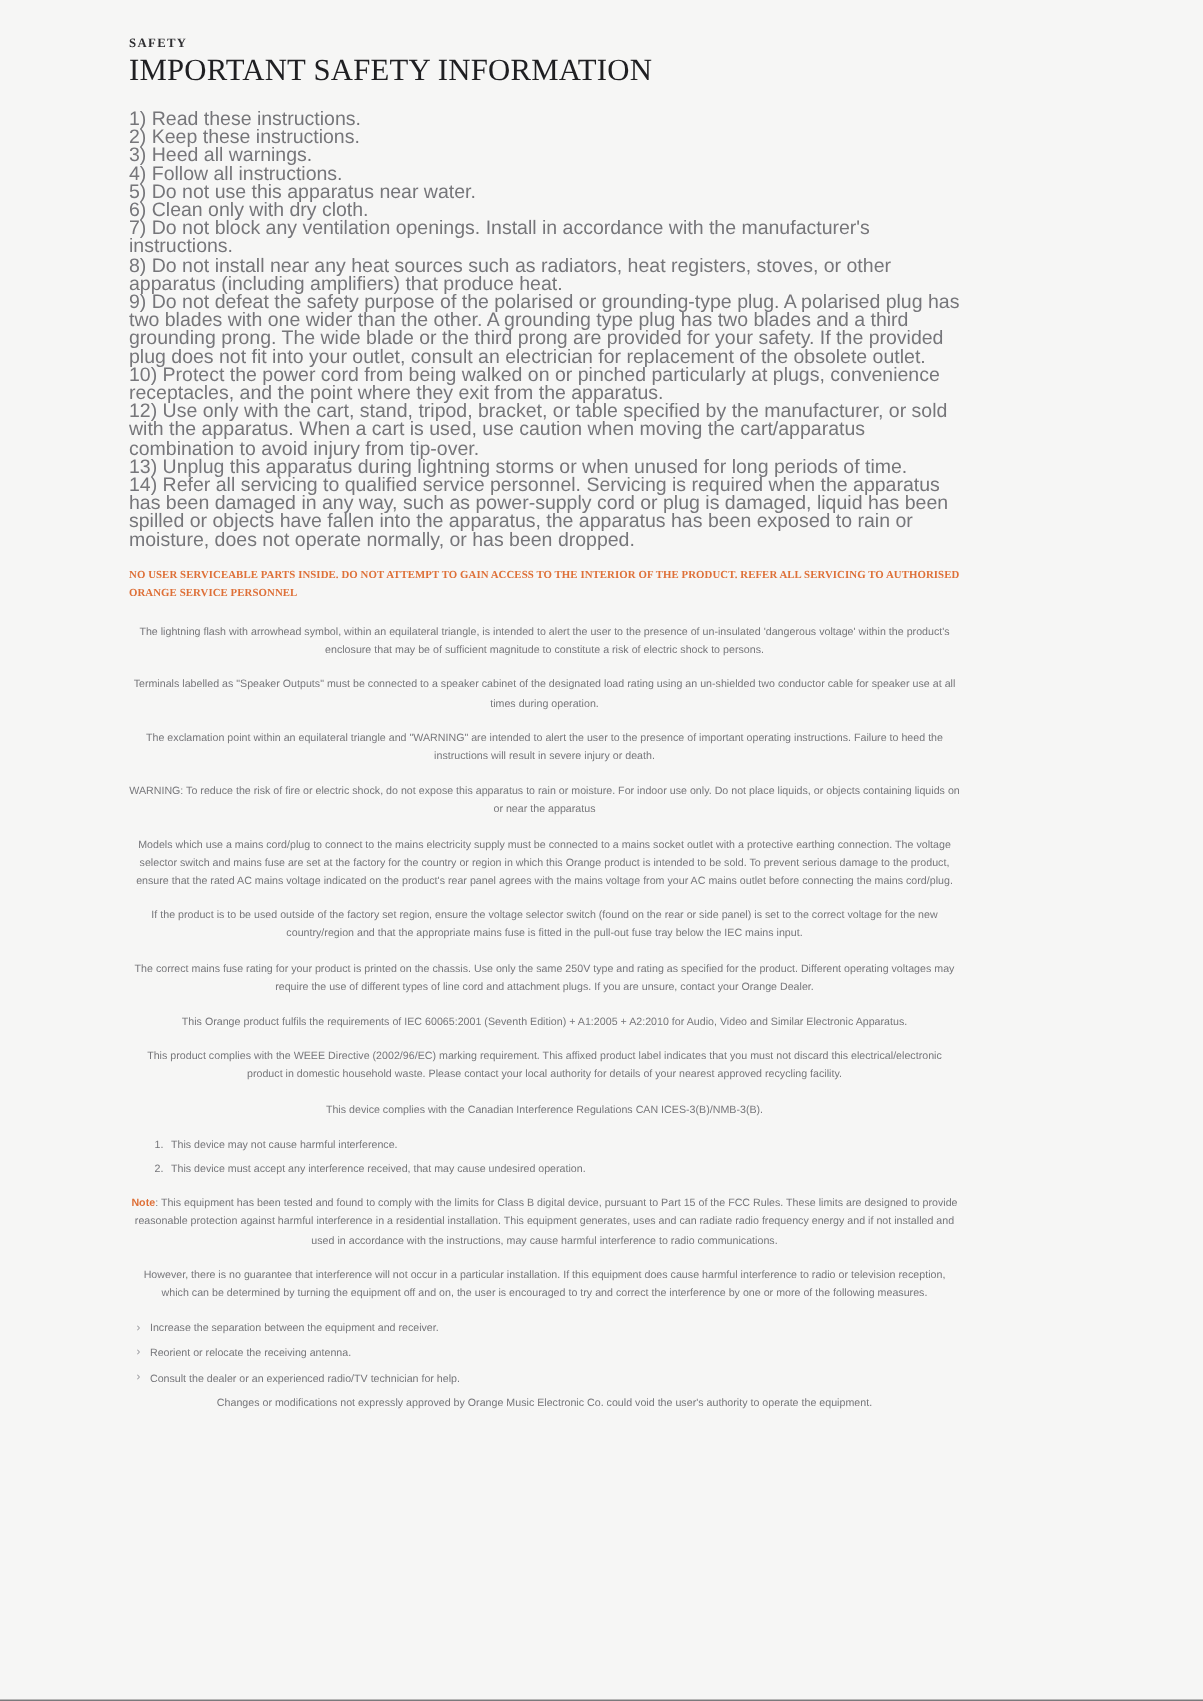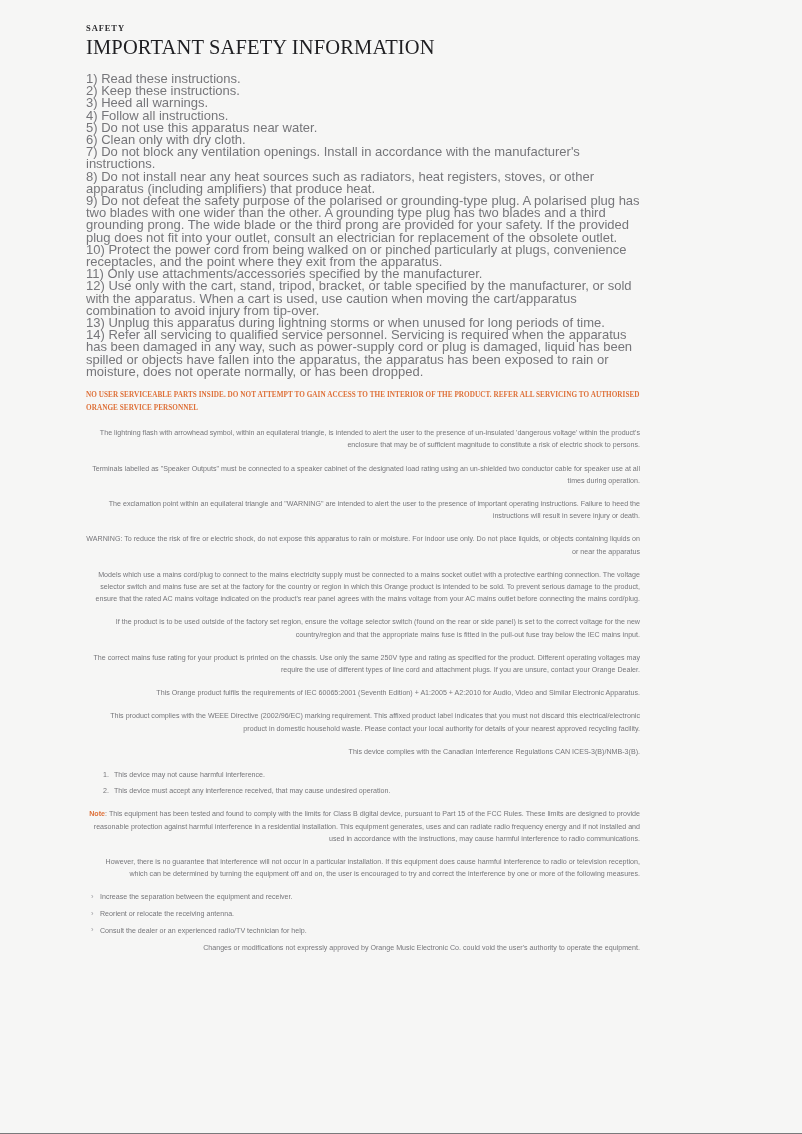--- a/index.html
+++ b/index.html
@@ -47,21 +47,21 @@
     color: #1f1f22;
     margin: 0 0 13px 0;
     line-height: 1.15;
   }
   p.body {
     font-size: 7.1px;
     line-height: 12.2px;
     margin: 0 0 11px 0;
     color: #76767a;
     letter-spacing: 0.01px;
-    text-align: right;
+    text-align: center;
   }
   .numlist {
     margin: 0 0 11px 0;
   }
   .numlist p {
     font-size: 13px;
     line-height: 12.2px;
     margin: 0;
     color: #76767a;
   }
@@ -132,21 +132,20 @@
       <p>1) Read these instructions.</p>
       <p>2) Keep these instructions.</p>
       <p>3) Heed all warnings.</p>
       <p>4) Follow all instructions.</p>
       <p>5) Do not use this apparatus near water.</p>
       <p>6) Clean only with dry cloth.</p>
       <p>7) Do not block any ventilation openings. Install in accordance with the manufacturer's instructions.</p>
       <p>8) Do not install near any heat sources such as radiators, heat registers, stoves, or other apparatus (including amplifiers) that produce heat.</p>
       <p>9) Do not defeat the safety purpose of the polarised or grounding-type plug. A polarised plug has two blades with one wider than the other. A grounding type plug has two blades and a third grounding prong. The wide blade or the third prong are provided for your safety. If the provided plug does not fit into your outlet, consult an electrician for replacement of the obsolete outlet.</p>
       <p>10) Protect the power cord from being walked on or pinched particularly at plugs, convenience receptacles, and the point where they exit from the apparatus.</p>
-      <p>11) Only use attachments/accessories specified by the manufacturer.</p>
       <p>12) Use only with the cart, stand, tripod, bracket, or table specified by the manufacturer, or sold with the apparatus. When a cart is used, use caution when moving the cart/apparatus combination to avoid injury from tip-over.</p>
       <p>13) Unplug this apparatus during lightning storms or when unused for long periods of time.</p>
       <p>14) Refer all servicing to qualified service personnel. Servicing is required when the apparatus has been damaged in any way, such as power-supply cord or plug is damaged, liquid has been spilled or objects have fallen into the apparatus, the apparatus has been exposed to rain or moisture, does not operate normally, or has been dropped.</p>
     </div>
 
     <p class="warning">NO USER SERVICEABLE PARTS INSIDE. DO NOT ATTEMPT TO GAIN ACCESS TO THE INTERIOR OF THE PRODUCT. REFER ALL SERVICING TO AUTHORISED ORANGE SERVICE PERSONNEL</p>
 
     <p class="body">The lightning flash with arrowhead symbol, within an equilateral triangle, is intended to alert the user to the presence of un-insulated 'dangerous voltage' within the product's enclosure that may be of sufficient magnitude to constitute a risk of electric shock to persons.</p>
     <p class="body">Terminals labelled as "Speaker Outputs" must be connected to a speaker cabinet of the designated load rating using an un-shielded two conductor cable for speaker use at all times during operation.</p>
     <p class="body">The exclamation point within an equilateral triangle and "WARNING" are intended to alert the user to the presence of important operating instructions. Failure to heed the instructions will result in severe injury or death.</p>

